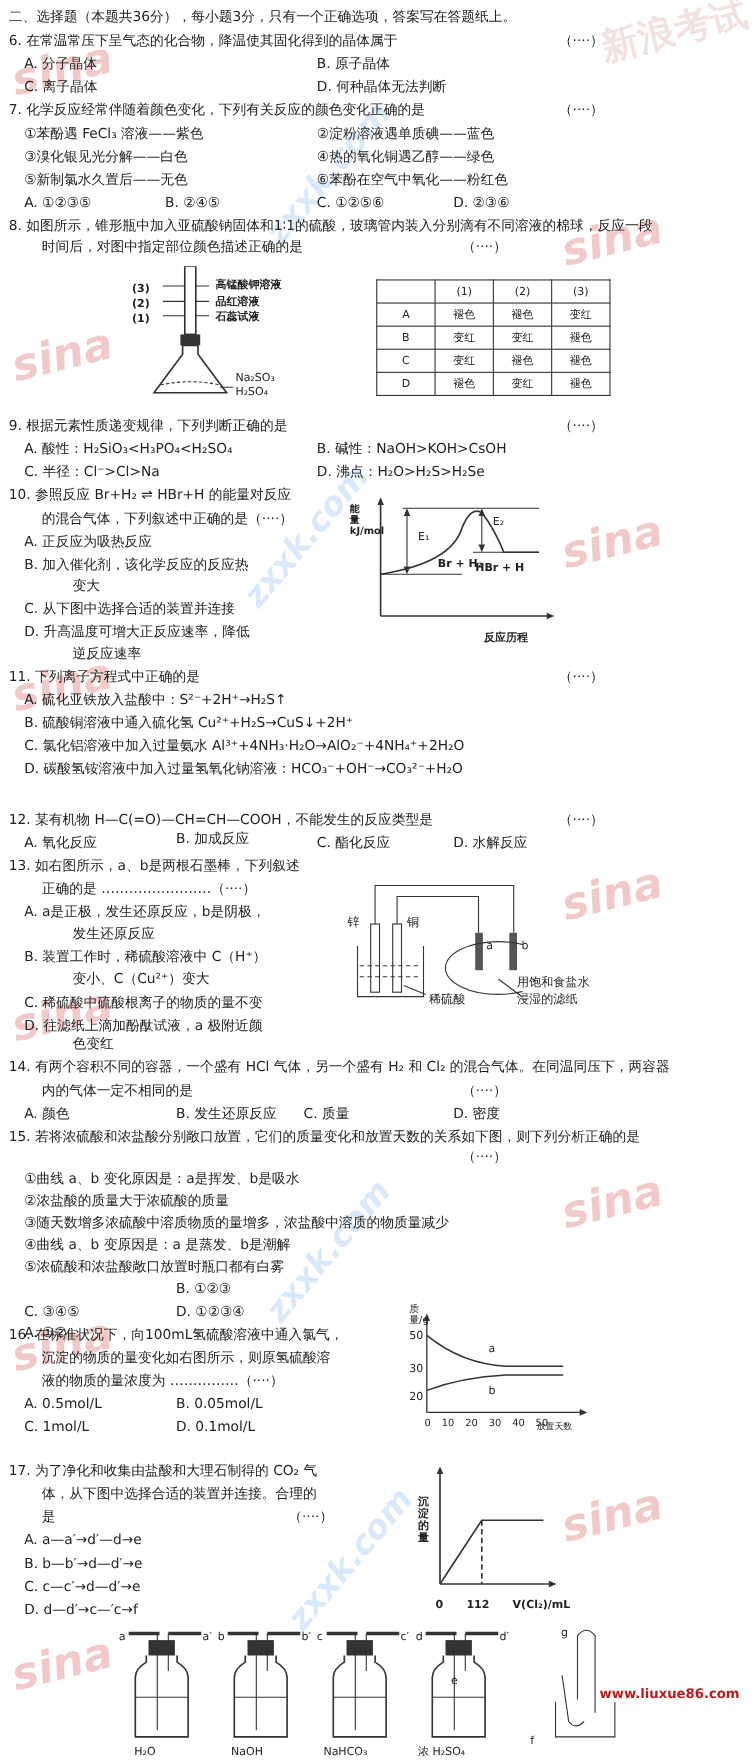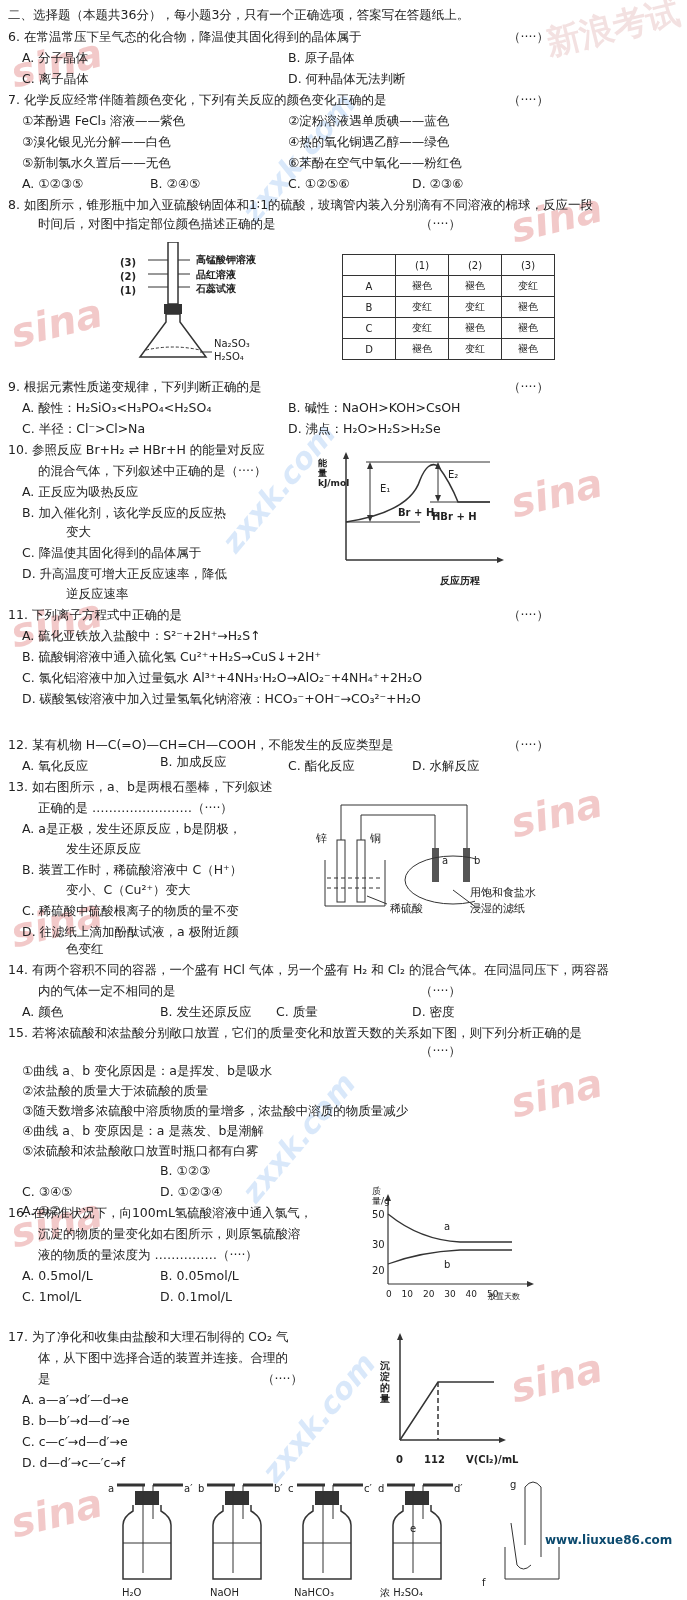--- a/index.html
+++ b/index.html
@@ -124,21 +124,21 @@
 <div class="ln" style="left:22px;top:399px;">A. 酸性：H₂SiO₃&lt;H₃PO₄&lt;H₂SO₄</div>
 <div class="ln" style="left:288px;top:399px;">B. 碱性：NaOH&gt;KOH&gt;CsOH</div>
 <div class="ln" style="left:22px;top:420px;">C. 半径：Cl⁻&gt;Cl&gt;Na</div>
 <div class="ln" style="left:288px;top:420px;">D. 沸点：H₂O&gt;H₂S&gt;H₂Se</div>
 
 <div class="ln" style="left:8px;top:441px;"><span>10.</span> <span>参照反应 Br+H₂ ⇌ HBr+H 的能量对反应</span></div>
 <div class="ln" style="left:38px;top:462px;">的混合气体，下列叙述中正确的是（····）</div>
 <div class="ln" style="left:22px;top:483px;">A.  正反应为吸热反应</div>
 <div class="ln" style="left:22px;top:504px;">B.  加入催化剂，该化学反应的反应热</div>
 <div class="ln" style="left:66px;top:523px;">变大</div>
-<div class="ln" style="left:22px;top:544px;">C.  降温使其固化得到的晶体属于</div>
+<div class="ln" style="left:22px;top:544px;">C.  从下图中选择合适的装置并连接</div>
 <div class="ln" style="left:22px;top:565px;">D.  升高温度可增大正反应速率，降低</div>
 <div class="ln" style="left:66px;top:585px;">逆反应速率</div>
 
 <svg class="fig" style="left:330px;top:452px;" width="180" height="112">
   <line x1="16" y1="108" x2="170" y2="108" stroke="#333" stroke-width="1.5"></line>
   <line x1="16" y1="108" x2="16" y2="2" stroke="#333" stroke-width="1.5"></line>
   <polygon points="16,0 13,7 19,7" fill="#333"></polygon>
     <polygon points="174,108 167,105 167,111" fill="#333"></polygon>
   <line x1="16" y1="70" x2="90" y2="70" stroke="#333"></line>
   <line x1="36" y1="10" x2="160" y2="10" stroke="#333"></line>
@@ -330,13 +330,13 @@
 <div class="ln" style="left:454px;top:1480px;font-size:10px;">d′</div>
 <div class="ln" style="left:410px;top:1520px;font-size:10px;">e</div>
 <div class="ln" style="left:482px;top:1574px;font-size:10px;">f</div>
 <div class="ln" style="left:510px;top:1476px;font-size:10px;">g</div>
 <div class="ln" style="left:122px;top:1584px;font-size:10px;">H₂O</div>
 <div class="ln" style="left:210px;top:1584px;font-size:10px;">NaOH</div>
 <div class="ln" style="left:294px;top:1584px;font-size:10px;">NaHCO₃</div>
 <div class="ln" style="left:380px;top:1584px;font-size:10px;">浓 H₂SO₄</div>
 
 <div class="ln" style="left:562px;top:1620px;font-size:20px;line-height:22px;color:#7f1d1d;font-weight:bold;">出国留学网</div>
-<div class="ln" style="left:545px;top:1532px;font-size:12px;color:#0c4a6e;font-weight:bold;">www.liuxue86.com</div>
+<div class="ln" style="left:545px;top:1532px;font-size:12px;color:#b91c1c;font-weight:bold;">www.liuxue86.com</div>
 
 </body></html>

